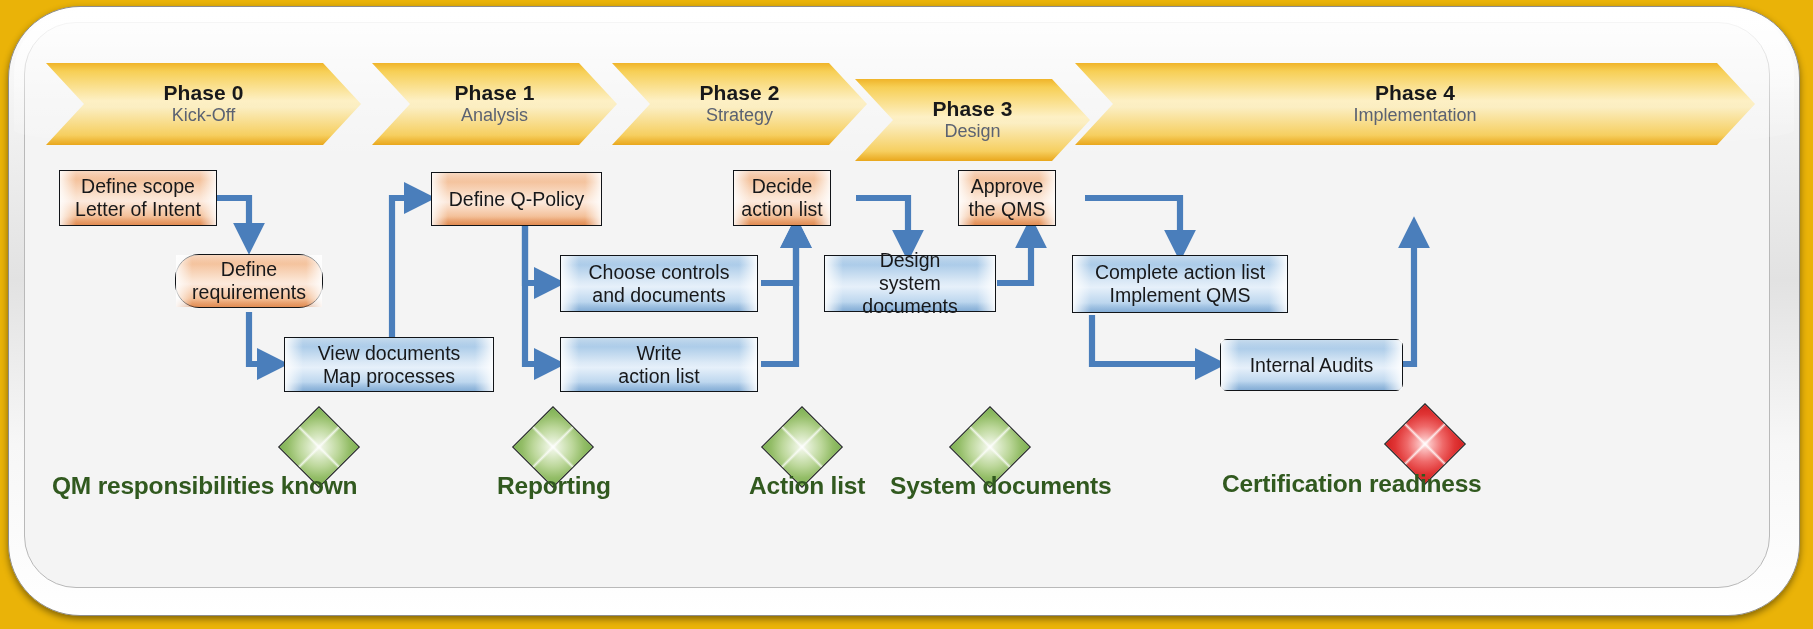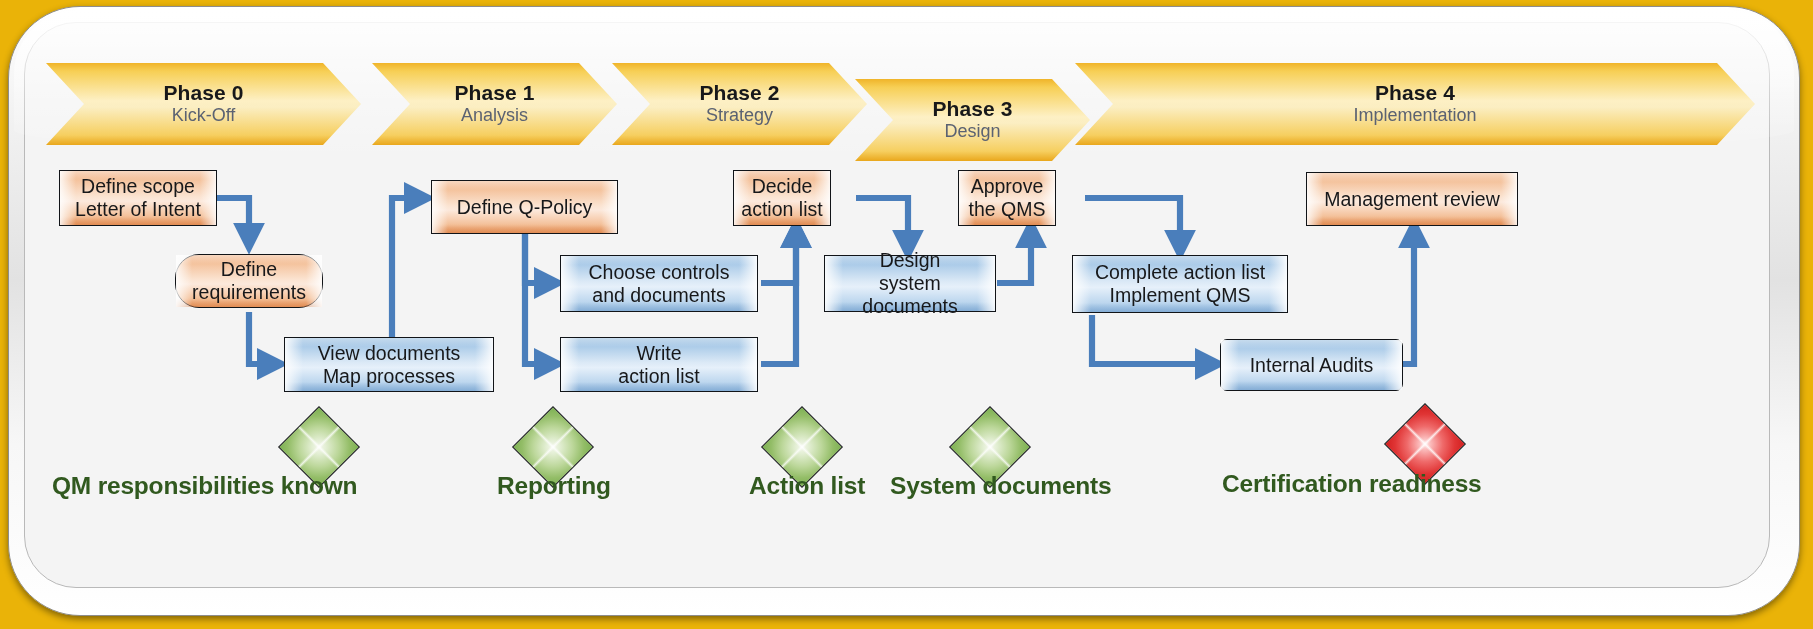--- a/index.html
+++ b/index.html
@@ -233,21 +233,21 @@
   </div>
 
   <div class="box orange" style="left:175px; top:254px; width:148px; height:54px;border-radius:24px;">
     <span class="lbl"><span>Define</span><br><span>requirements</span></span>
   </div>
 
   <div class="box blue" style="left:284px; top:337px; width:210px; height:55px;">
     <span class="lbl"><span>View documents</span><br><span>Map processes</span></span>
   </div>
 
-  <div class="box orange" style="left:431px; top:172px; width:187px; height:54px;margin-top:8px;">
+  <div class="box orange" style="left:431px; top:172px; width:171px; height:54px;">
     <span class="lbl">Define Q-Policy</span>
   </div>
 
   <div class="box blue" style="left:560px; top:255px; width:198px; height:57px;">
     <span class="lbl"><span>Choose controls</span><br><span>and documents</span></span>
   </div>
 
   <div class="box blue" style="left:560px; top:337px; width:198px; height:55px;">
     <span class="lbl"><span>Write</span><br><span>action list</span></span>
   </div>
@@ -265,23 +265,20 @@
   </div>
 
   <div class="box blue" style="left:1072px; top:255px; width:216px; height:58px;">
     <span class="lbl"><span>Complete action list</span><br><span>Implement QMS</span></span>
   </div>
 
   <div class="box blue" style="left:1220px; top:339px; width:183px; height:52px;border-radius:7px;">
     <span class="lbl">Internal Audits</span>
   </div>
 
-  <div class="box orange" style="left:1306px; top:172px; width:212px; height:54px;">
-    <span class="lbl">Management review</span>
-  </div>
 
   <div class="diamond green" style="left:290px; top:418px;"></div>
   <div class="mlabel" style="left:52px; top:472px;">QM responsibilities known</div>
 
   <div class="diamond green" style="left:524px; top:418px;"></div>
   <div class="mlabel" style="left:497px; top:472px;">Reporting</div>
 
   <div class="diamond green" style="left:773px; top:418px;"></div>
   <div class="mlabel" style="left:749px; top:472px;">Action list</div>
 

